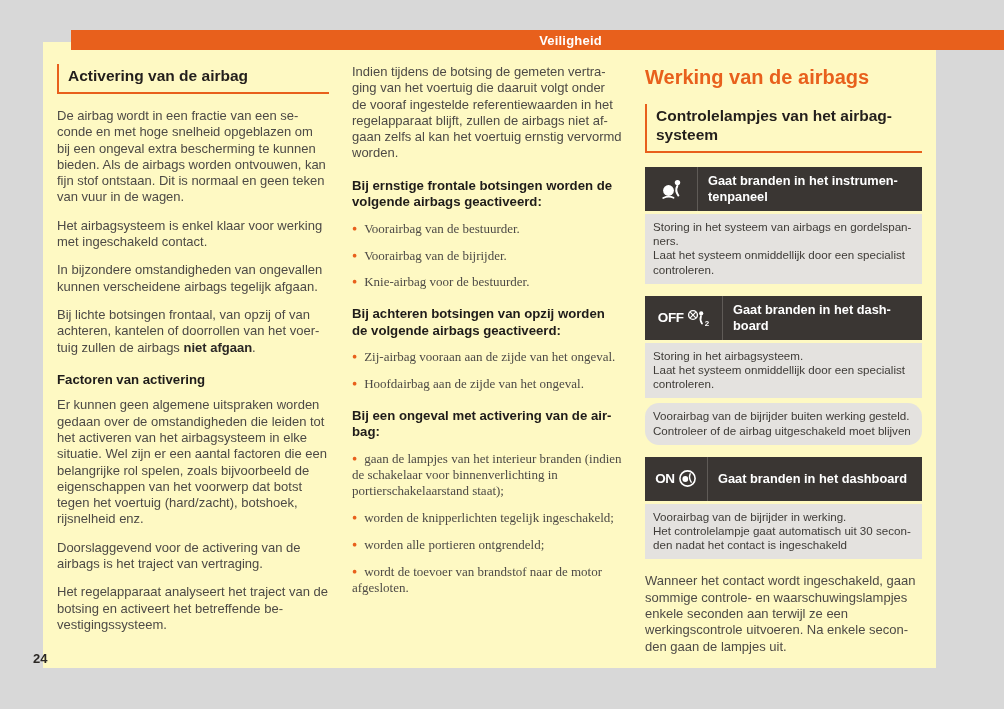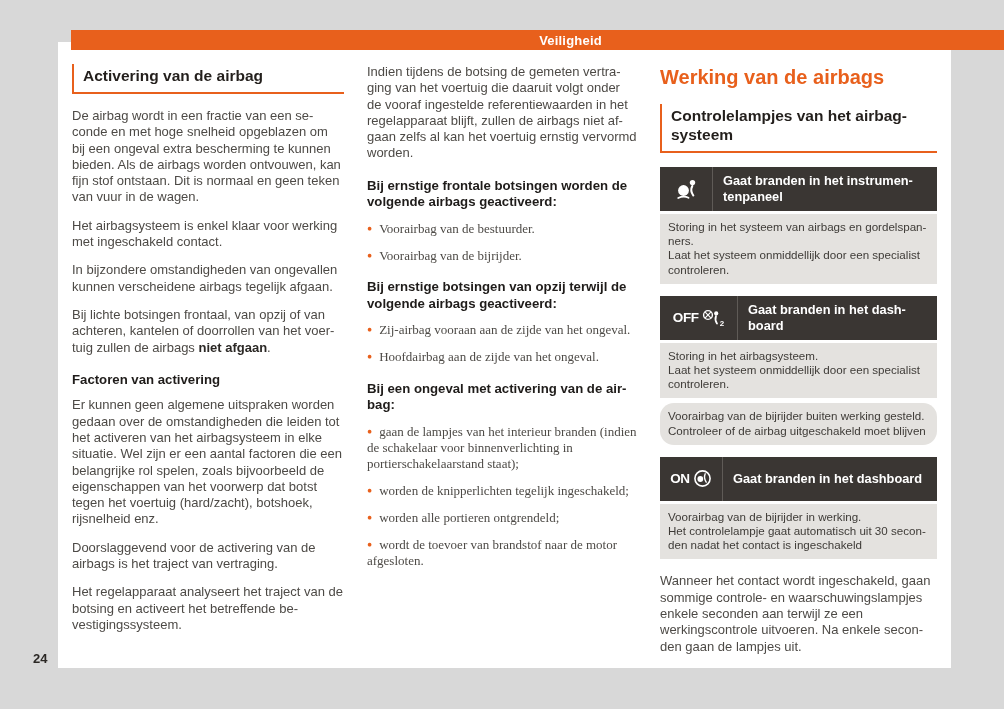--- a/index.html
+++ b/index.html
@@ -4,21 +4,21 @@
 <style>
   * { box-sizing: border-box; }
   html,body { margin:0; padding:0; }
   body {
     width:1004px; height:709px;
     background:#d8d8d8;
     font-family:"Liberation Sans", sans-serif;
     -webkit-font-smoothing:antialiased;
   }
   .canvas { position:relative; width:1004px; height:709px; background:#d8d8d8; overflow:hidden; }
-  .page { position:absolute; left:58px; top:42px; width:893px; height:626px; background:#ffffff; }
+  .page { position:absolute; left:43px; top:42px; width:893px; height:626px; background:#fef9c3; }
   .orange-bar {
     position:absolute; left:71px; top:30px; width:999px; height:20px;
     background:#e8601c; color:#ffffff; font-weight:bold; font-size:13px;
     display:flex; align-items:center; justify-content:center; letter-spacing:.2px;
   }
   .pagenum {
     position:absolute; left:33px; top:651px; font-size:13px; font-weight:bold; color:#2b2825;
   }
   .col { position:absolute; top:22px; }
   .col1 { left:14px;  width:272px; }
@@ -81,22 +81,23 @@
       <p>Doorslaggevend voor de activering van de airbags is het traject van vertraging.</p>
       <p>Het regelapparaat analyseert het traject van de botsing en activeert het betreffende be­vestigingssysteem.</p>
     </div>
 
     <div class="col col2">
       <p>Indien tijdens de botsing de gemeten vertra­ging van het voertuig die daaruit volgt onder de vooraf ingestelde referentiewaarden in het regelapparaat blijft, zullen de airbags niet af­gaan zelfs al kan het voertuig ernstig ver­vormd worden.</p>
       <h4 class="subhead">Bij ernstige frontale botsingen worden de volgende airbags geactiveerd:</h4>
       <ul class="bullets">
         <li>Voorairbag van de bestuurder.</li>
         <li>Voorairbag van de bijrijder.</li>
+        <li>Knie-airbag voor de bestuurder.</li>
       </ul>
-      <h4 class="subhead">Bij ernstige botsingen van opzij terwijl de volgende airbags geactiveerd:</h4>
+      <h4 class="subhead">Bij achteren botsingen van opzij worden de volgende airbags geactiveerd:</h4>
       <ul class="bullets">
         <li>Zij-airbag vooraan aan de zijde van het on­geval.</li>
         <li>Hoofdairbag aan de zijde van het ongeval.</li>
       </ul>
       <h4 class="subhead">Bij een ongeval met activering van de air­bag:</h4>
       <ul class="bullets">
         <li>gaan de lampjes van het interieur branden (indien de schakelaar voor binnenverlichting in portierschakelaarstand staat);</li>
         <li>worden de knipperlichten tegelijk ingescha­keld;</li>
         <li>worden alle portieren ontgrendeld;</li>
         <li>wordt de toevoer van brandstof naar de motor afgesloten.</li>

